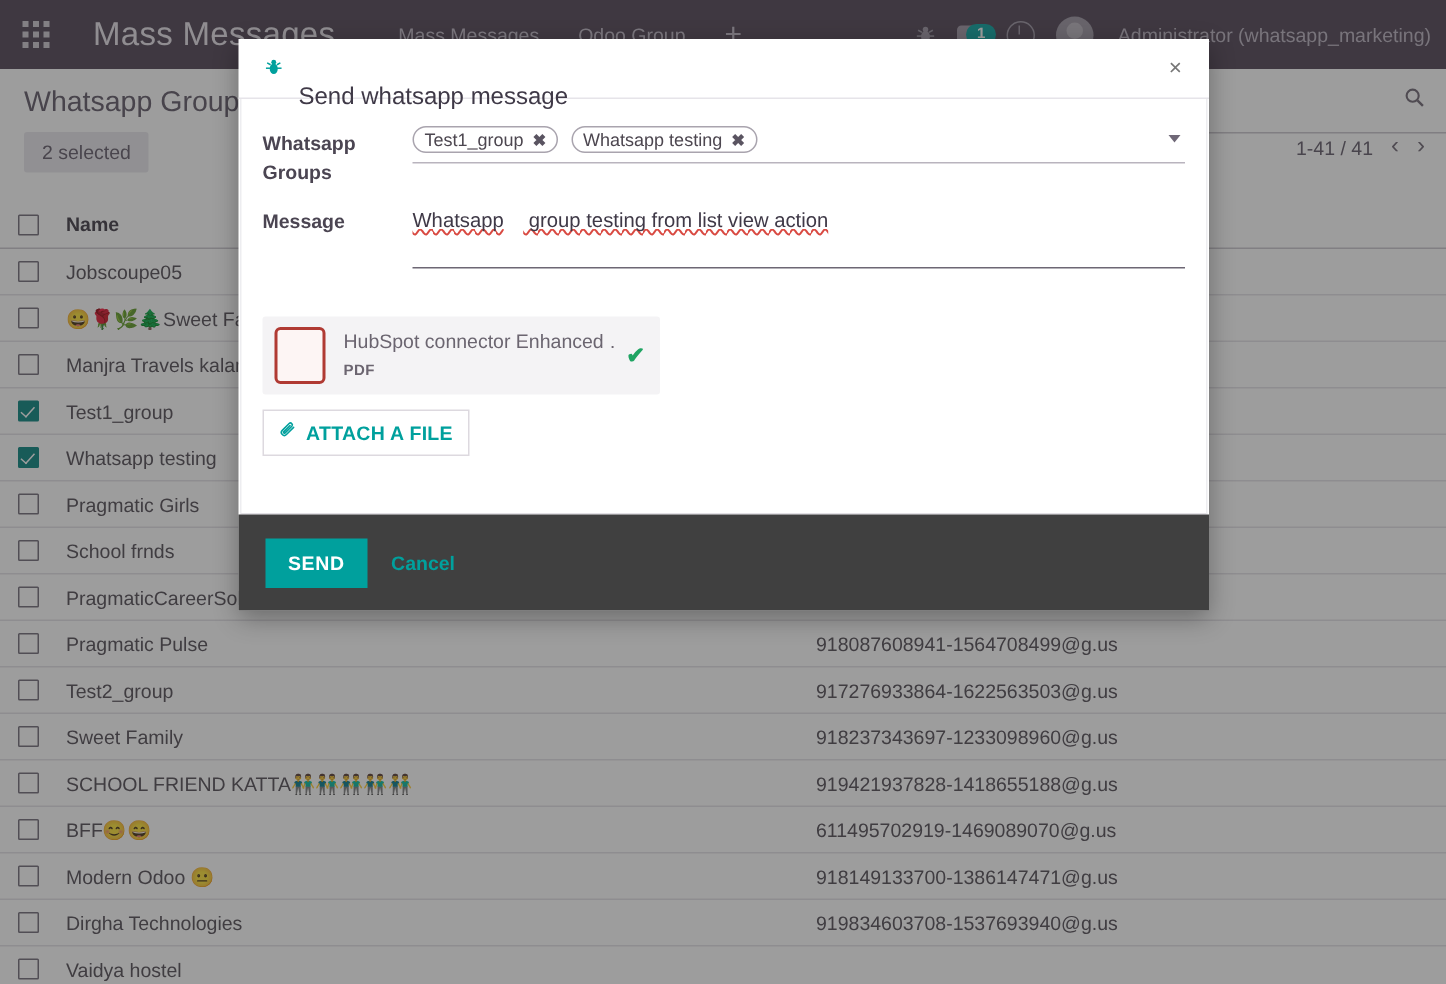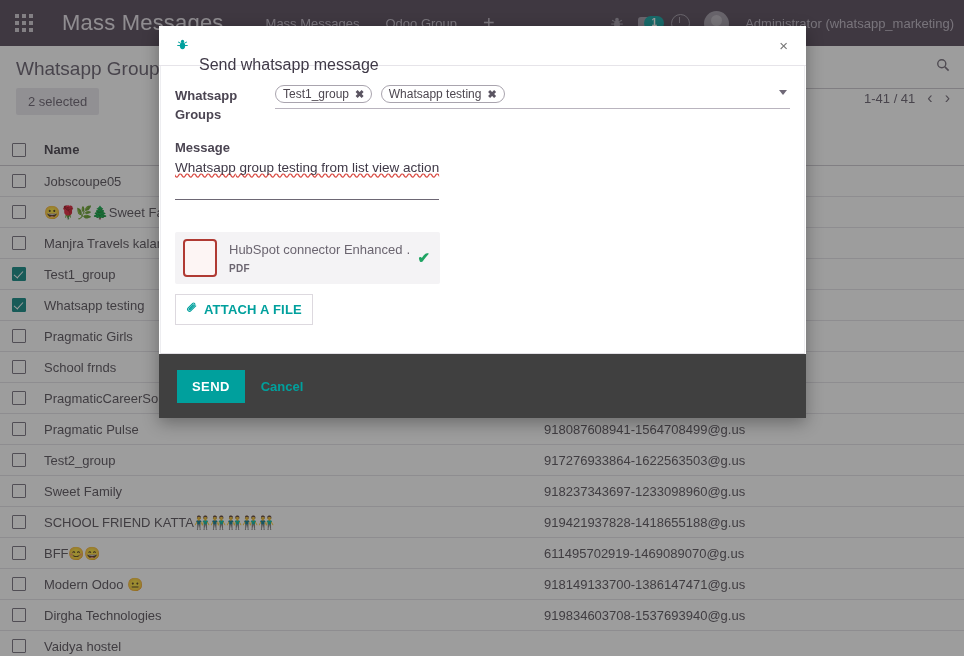--- a/index.html
+++ b/index.html
@@ -91,21 +91,21 @@
   .tag { display: inline-flex; align-items: center; border: 1px solid #a9a4ae; border-radius: 10px;
      font-size: 12px; color: #4d4750; padding: 1px 7px; margin-right: 4px; background: #fff; }
   .tag .tag-x { margin-left: 6px; font-size: 11px; color: #5a5461; cursor: pointer; font-weight: bold; }
   .tags-caret { position: absolute; right: 3px; top: 6px; width: 0; height: 0;
      border-left: 4.5px solid transparent; border-right: 4.5px solid transparent;
      border-top: 5px solid #6f6877; cursor: pointer; }
 
   .msg-field { border-bottom: 1px solid #6d6774; min-height: 42px; }
   .msg-text { font-size: 13.5px; color: #3f3947; line-height: 19px; padding-top: 1px;
      text-decoration: underline wavy #d94a42; text-decoration-skip-ink: none; }
-  .msg-text .nosp { text-decoration: none; }
+  .msg-text .nosp { text-decoration: none; margin-left: 13px; }
 
   .attach-wrap { margin-top: 32px; }
   .attach-card { display: inline-flex; align-items: center; background: #f4f3f5; border-radius: 2px;
      padding: 7px 10px 7px 8px; width: 265px; box-sizing: border-box; }
   .pdf-ico { width: 30px; height: 34px; border: 2.2px solid #b03a33; border-radius: 4px;
      background: #fdf5f4; flex: none; position: relative; display:flex; align-items:center; justify-content:center;}
   .pdf-ico span { color: #b03a33; font-size: 20px; line-height: 1; font-family: "Liberation Serif", serif; font-weight: bold;}
   .attach-meta { margin-left: 12px; flex: 1 1 auto; overflow: hidden; }
   .attach-name { font-size: 13px; color: #6b6570; white-space: nowrap; overflow: hidden; text-overflow: ellipsis; }
   .attach-type { font-size: 10px; color: #6b6570; font-weight: bold; margin-top: 3px; letter-spacing: .3px;}
@@ -339,21 +339,21 @@
               </span>
               <span class="tag">
                 <span>Whatsapp testing</span>
                 <span class="tag-x">✖</span>
               </span>
               <span class="tags-caret"></span>
             </div>
           </div>
         </div>
 
-        <div class="form-row" style="margin-top:12px;flex-direction:column;">
+        <div class="form-row" style="margin-top:12px;">
           <div class="form-label">Message</div>
           <div class="form-field">
             <div class="msg-field">
               <div class="msg-text"><span>Whatsapp</span><span class="nosp"> group testing from list view action</span></div>
             </div>
           </div>
         </div>
 
         <div class="attach-wrap">
           <div class="attach-card">

